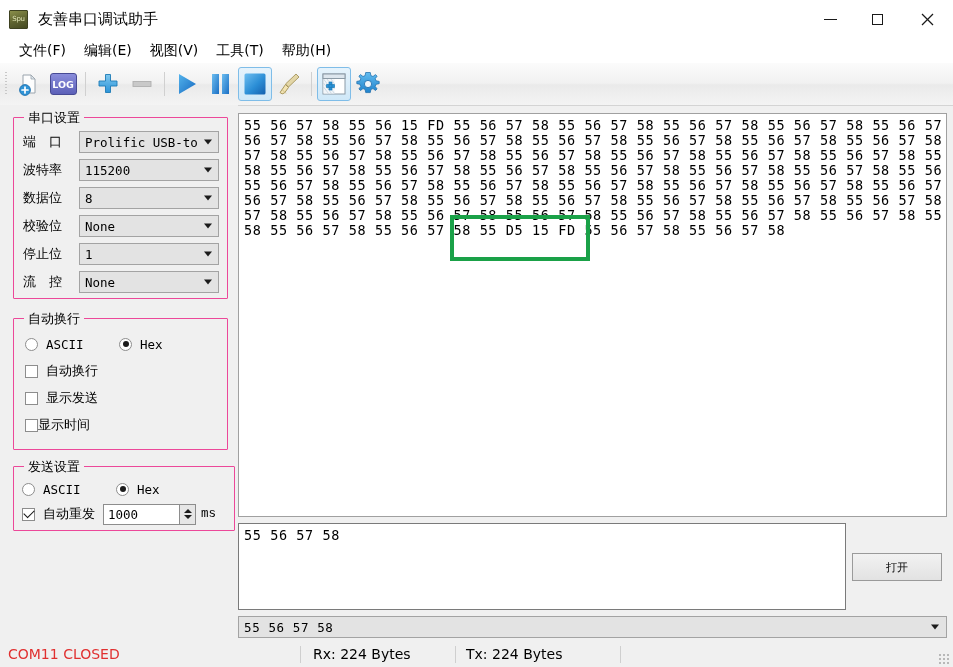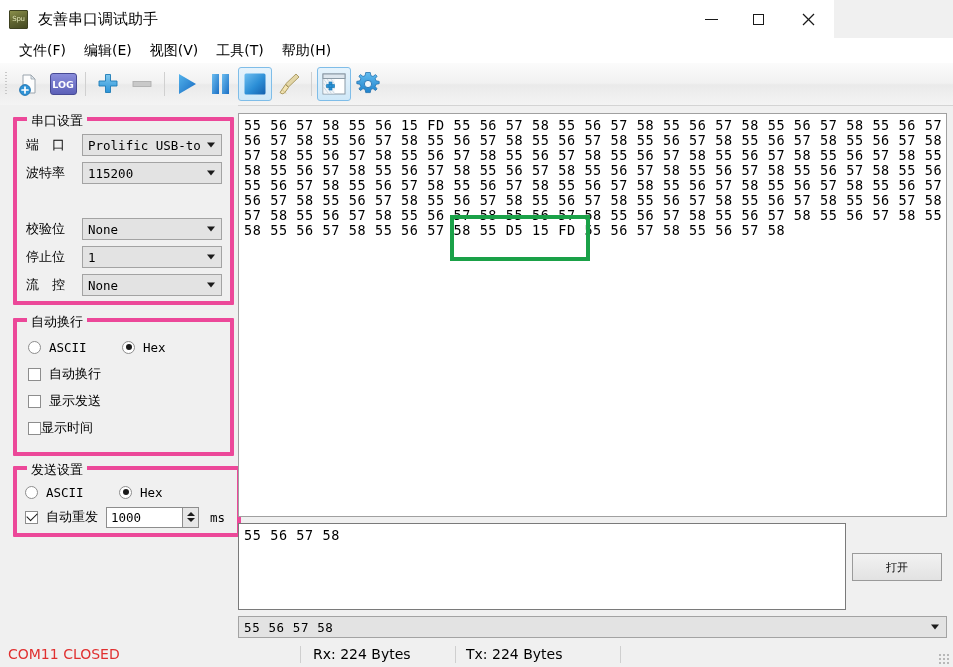--- a/index.html
+++ b/index.html
@@ -7,21 +7,21 @@
     width:953px;height:667px;overflow:hidden;
     background:#f0f0f0;
     font-family:"Liberation Sans","DejaVu Sans",sans-serif;
     font-size:13px;color:#000;
     -webkit-font-smoothing:none;
   }
   .app{position:relative;width:953px;height:667px;background:#f0f0f0;}
 
   
   .titlebar{
-    position:absolute;left:0;top:0;width:834px;height:38px;
+    position:absolute;left:0;top:0;width:953px;height:38px;
     background:#ffffff;display:flex;align-items:center;
     border-bottom:6px solid #ec4899;
   }
   .app-icon{
     width:19px;height:19px;margin-left:9px;
     background:linear-gradient(160deg,#8a8f4a 0%,#5e6330 55%,#454a22 100%);
     border:1px solid #3d4120;border-radius:1px;
     display:flex;align-items:center;justify-content:center;
     font-size:7px;color:#dfe3b5;font-family:"DejaVu Sans",sans-serif;
     letter-spacing:-0.3px;box-sizing:border-box;
@@ -52,21 +52,21 @@
     background-image:repeating-linear-gradient(180deg,#c8c8c8 0 1px,transparent 1px 3px);
     background-size:2px 100%;background-repeat:no-repeat;background-position:2px 0;}
   .tb-btn{width:34px;height:34px;display:flex;align-items:center;justify-content:center;
     position:relative;border:1px solid transparent;border-radius:3px;box-sizing:border-box;}
   .tb-btn.sel{border-color:#7fbde8;background:linear-gradient(180deg,#e6f3fc,#cfe8f8);}
   .tb-sep{width:1px;height:24px;background:#d0d0d0;margin:0 5px;}
   svg{display:block;}
 
   
   .left{position:absolute;left:0;top:105px;width:238px;height:540px;background:#f0f0f0;}
-  .group{position:absolute;border:4px solid #ec4899;border-radius:1px;}
+  .group{position:absolute;border:1px solid #ec4899;border-radius:1px;}
   .group>.gtitle{
     position:absolute;top:-9px;left:10px;background:#f0f0f0;padding:0 4px;
     font-size:13px;color:#000;font-family:"DejaVu Sans",sans-serif;white-space:nowrap;
   }
   .g-port{left:13px;top:12px;width:213px;height:180px;}
   .g-recv{left:13px;top:213px;width:213px;height:130px;}
   .g-send{left:13px;top:361px;width:220px;height:63px;}
 
   .row{position:absolute;display:flex;align-items:center;height:22px;}
   .lbl{font-size:13px;color:#000;font-family:"DejaVu Sans",sans-serif;white-space:nowrap;}
@@ -306,20 +306,27 @@
       </div>
 
       <div class="row" style="left:9px;top:41px;">
         <span class="lbl" style="width:48px;display:inline-block;">波特率</span>
         <div class="combo" style="width:140px;margin-left:8px;">
           <span class="cv">115200</span>
           <i class="arrow"></i>
         </div>
       </div>
 
+      <div class="row" style="left:9px;top:69px;">
+        <span class="lbl" style="width:48px;display:inline-block;">数据位</span>
+        <div class="combo" style="width:140px;margin-left:8px;">
+          <span class="cv">8</span>
+          <i class="arrow"></i>
+        </div>
+      </div>
 
       <div class="row" style="left:9px;top:97px;">
         <span class="lbl" style="width:48px;display:inline-block;">校验位</span>
         <div class="combo" style="width:140px;margin-left:8px;">
           <span class="cv">None</span>
           <i class="arrow"></i>
         </div>
       </div>
 
       <div class="row" style="left:9px;top:125px;">
@@ -386,21 +393,21 @@
             <i class="tick"></i>
           </span>
         <span class="lbl" style="margin-left:8px;">自动重发</span>
         <span class="spin" style="margin-left:8px;">
           <span class="sv">1000</span>
           <span class="btns">
             <i class="up"></i>
             <i class="dn"></i>
           </span>
         </span>
-        <span class="lbl mono" style="margin-left:11px;">ms</span>
+        <span class="lbl mono" style="margin-left:5px;font-family:Liberation Mono, monospace;">ms</span>
       </div>
     </div>
   </div>
 
   <div class="recv-box">
     <div class="hexwrap">
       <div class="hexline">55 56 57 58 55 56 15 FD 55 56 57 58 55 56 57 58 55 56 57 58 55 56 57 58 55 56 57 58 55</div>
       <div class="hexline">56 57 58 55 56 57 58 55 56 57 58 55 56 57 58 55 56 57 58 55 56 57 58 55 56 57 58 55 56</div>
       <div class="hexline">57 58 55 56 57 58 55 56 57 58 55 56 57 58 55 56 57 58 55 56 57 58 55 56 57 58 55 56 57</div>
       <div class="hexline">58 55 56 57 58 55 56 57 58 55 56 57 58 55 56 57 58 55 56 57 58 55 56 57 58 55 56 57 58</div>

